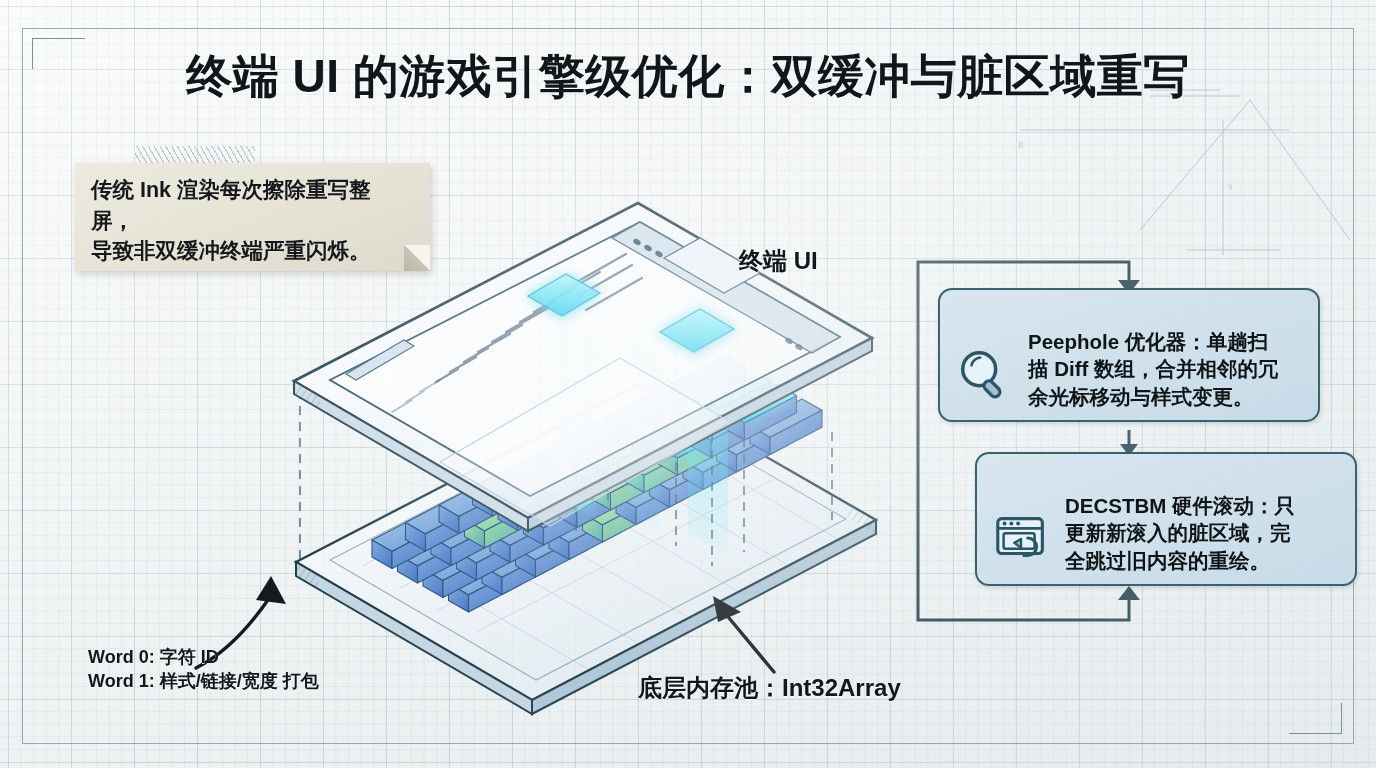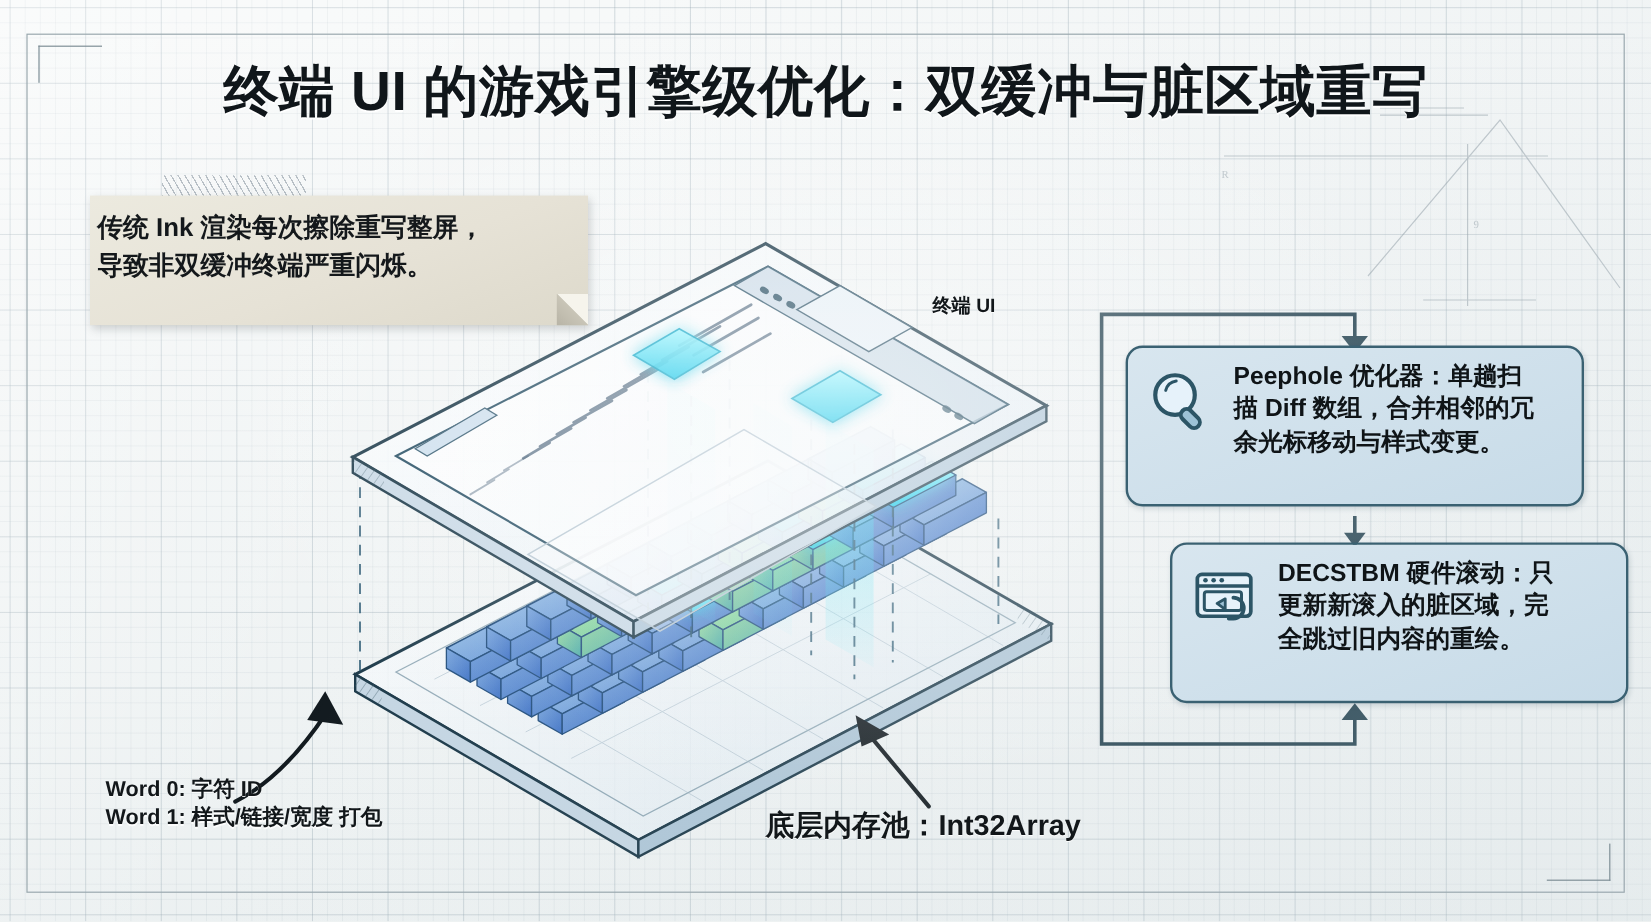--- a/index.html
+++ b/index.html
@@ -33,40 +33,40 @@
   .corner{position:absolute;width:52px;height:30px;border:1.3px solid #7f8f97;}
   .corner.tl{left:32px;top:38px;border-right:none;border-bottom:none;}
   .corner.br{right:34px;bottom:34px;border-left:none;border-top:none;}
   
   .sketch{position:absolute;left:990px;top:70px;width:370px;height:200px;opacity:.55;}
   
   .title{position:absolute;left:0;right:0;top:46px;text-align:center;
     font-size:46px;font-weight:700;color:#10161a;letter-spacing:.5px;
     text-shadow:0 1px 0 rgba(255,255,255,.9);}
   
-  .note{position:absolute;left:75px;top:163px;width:415px;height:108px;
+  .note{position:absolute;left:75px;top:163px;width:355px;height:108px;
     background:linear-gradient(160deg,#eceadf 0%,#e6e2d6 55%,#ddd9cb 100%);
     box-shadow:2px 3px 7px rgba(60,65,70,.22);
-    padding:12px 18px 10px 6px;box-sizing:border-box;}
+    padding:12px 18px 10px 16px;box-sizing:border-box;}
   .note-text{font-size:21.5px;font-weight:700;color:#14181b;line-height:1.42;white-space:pre-line;}
   .note-fold{position:absolute;right:0;bottom:0;width:26px;height:26px;
     background:linear-gradient(225deg,#f6f4ec 0%,#f6f4ec 48%,#c9c5b7 50%,#b8b4a6 100%);}
   .note-hatch{position:absolute;left:135px;top:146px;width:120px;height:18px;
     background:repeating-linear-gradient(60deg,#8e9aa4 0 1px,transparent 1px 5px);opacity:.6;}
   
   .lbl{position:absolute;font-weight:700;color:#12171a;
     text-shadow:0 1px 0 rgba(255,255,255,.85);}
-  .lbl-term{left:777px;top:245px;font-size:16px;}
+  .lbl-term{left:739px;top:245px;font-size:24px;}
   .lbl-word{left:88px;top:645px;font-size:18px;line-height:1.34;white-space:pre-line;}
   .lbl-pool{left:638px;top:672px;font-size:24px;}
   
   .callout{position:absolute;box-sizing:border-box;
     background:linear-gradient(160deg,#d8e6ef 0%,#c7dbe8 100%);
     border:2.2px solid #3a6172;border-radius:14px;
-    display:flex;align-items:flex-start;gap:8px;padding:10px 28px 10px 10px;
+    display:flex;align-items:flex-end;gap:8px;padding:10px 28px 10px 10px;
     box-shadow:1px 2px 4px rgba(40,70,85,.16);}
   #callout-1{left:938px;top:288px;width:382px;height:134px;}
   #callout-2{left:938px;top:452px;width:382px;height:134px;margin-left:37px;}
   .callout .ico{flex:0 0 70px;height:70px;display:flex;align-items:center;justify-content:center;}
   .callout .ctext{font-size:20.5px;font-weight:700;color:#0f1417;line-height:1.34;white-space:pre-line;}
   
   .layer{position:absolute;inset:0;pointer-events:none;}
 </style>
 </head>
 <body>

